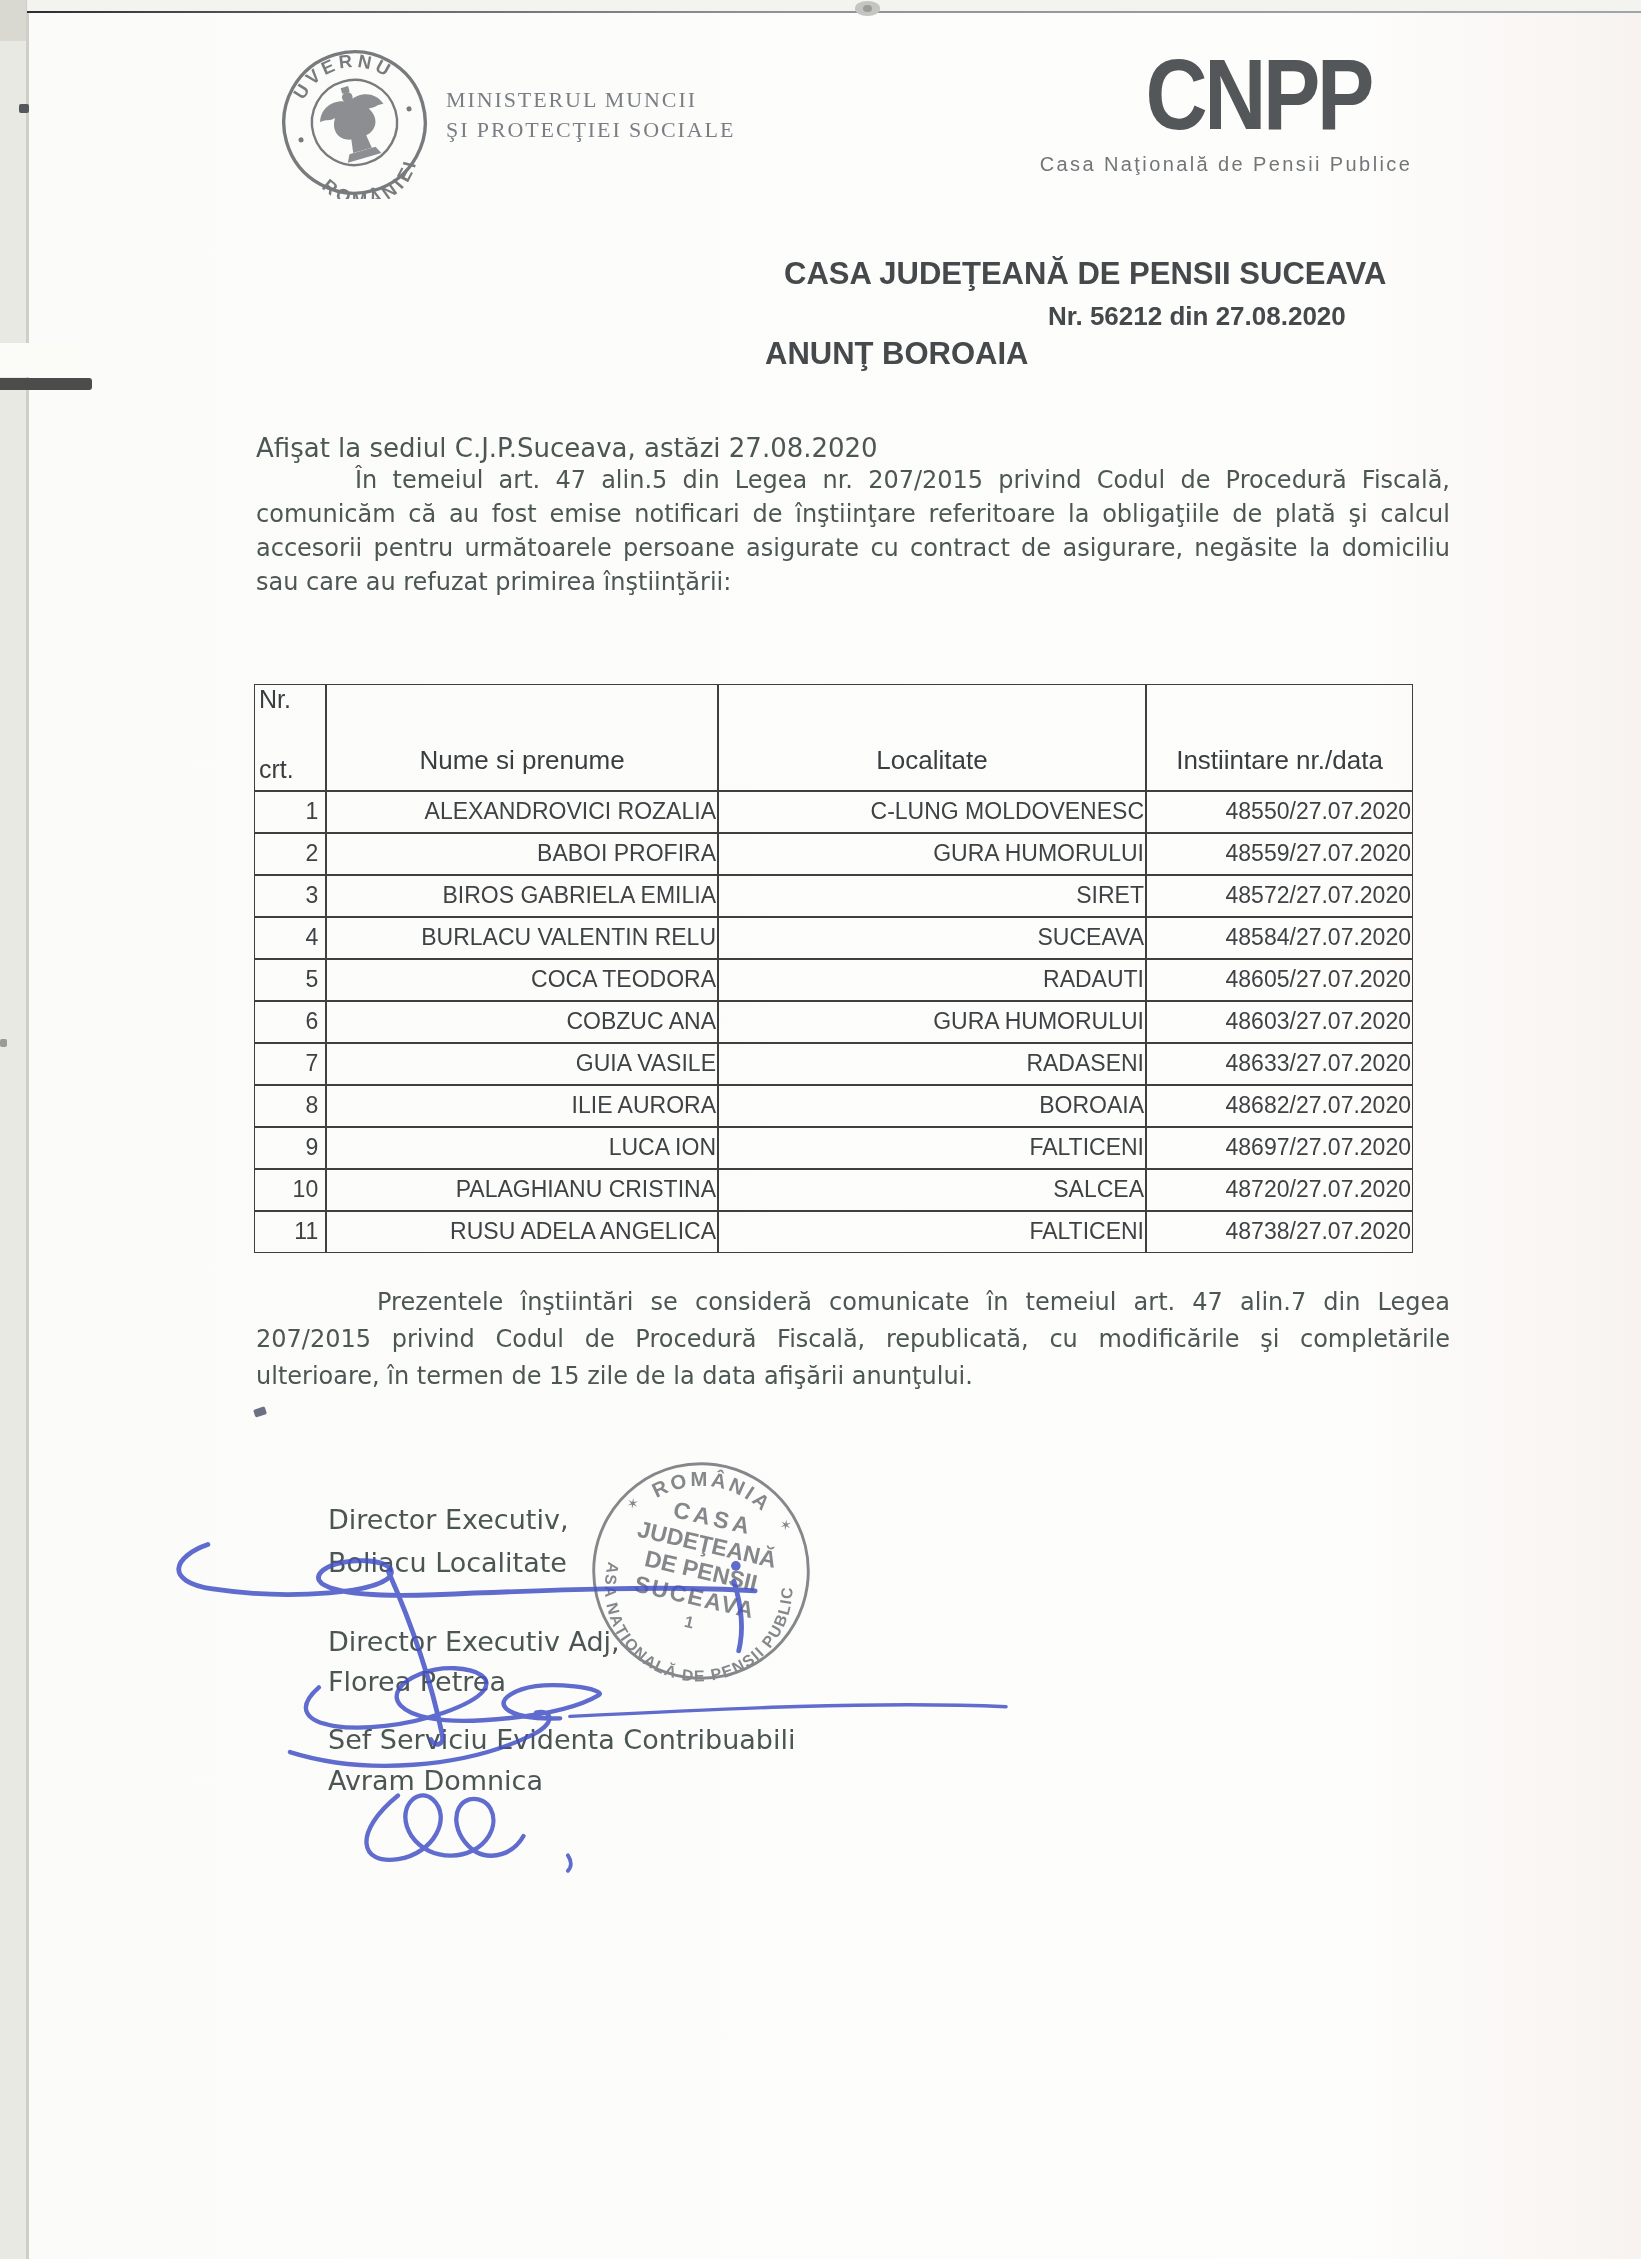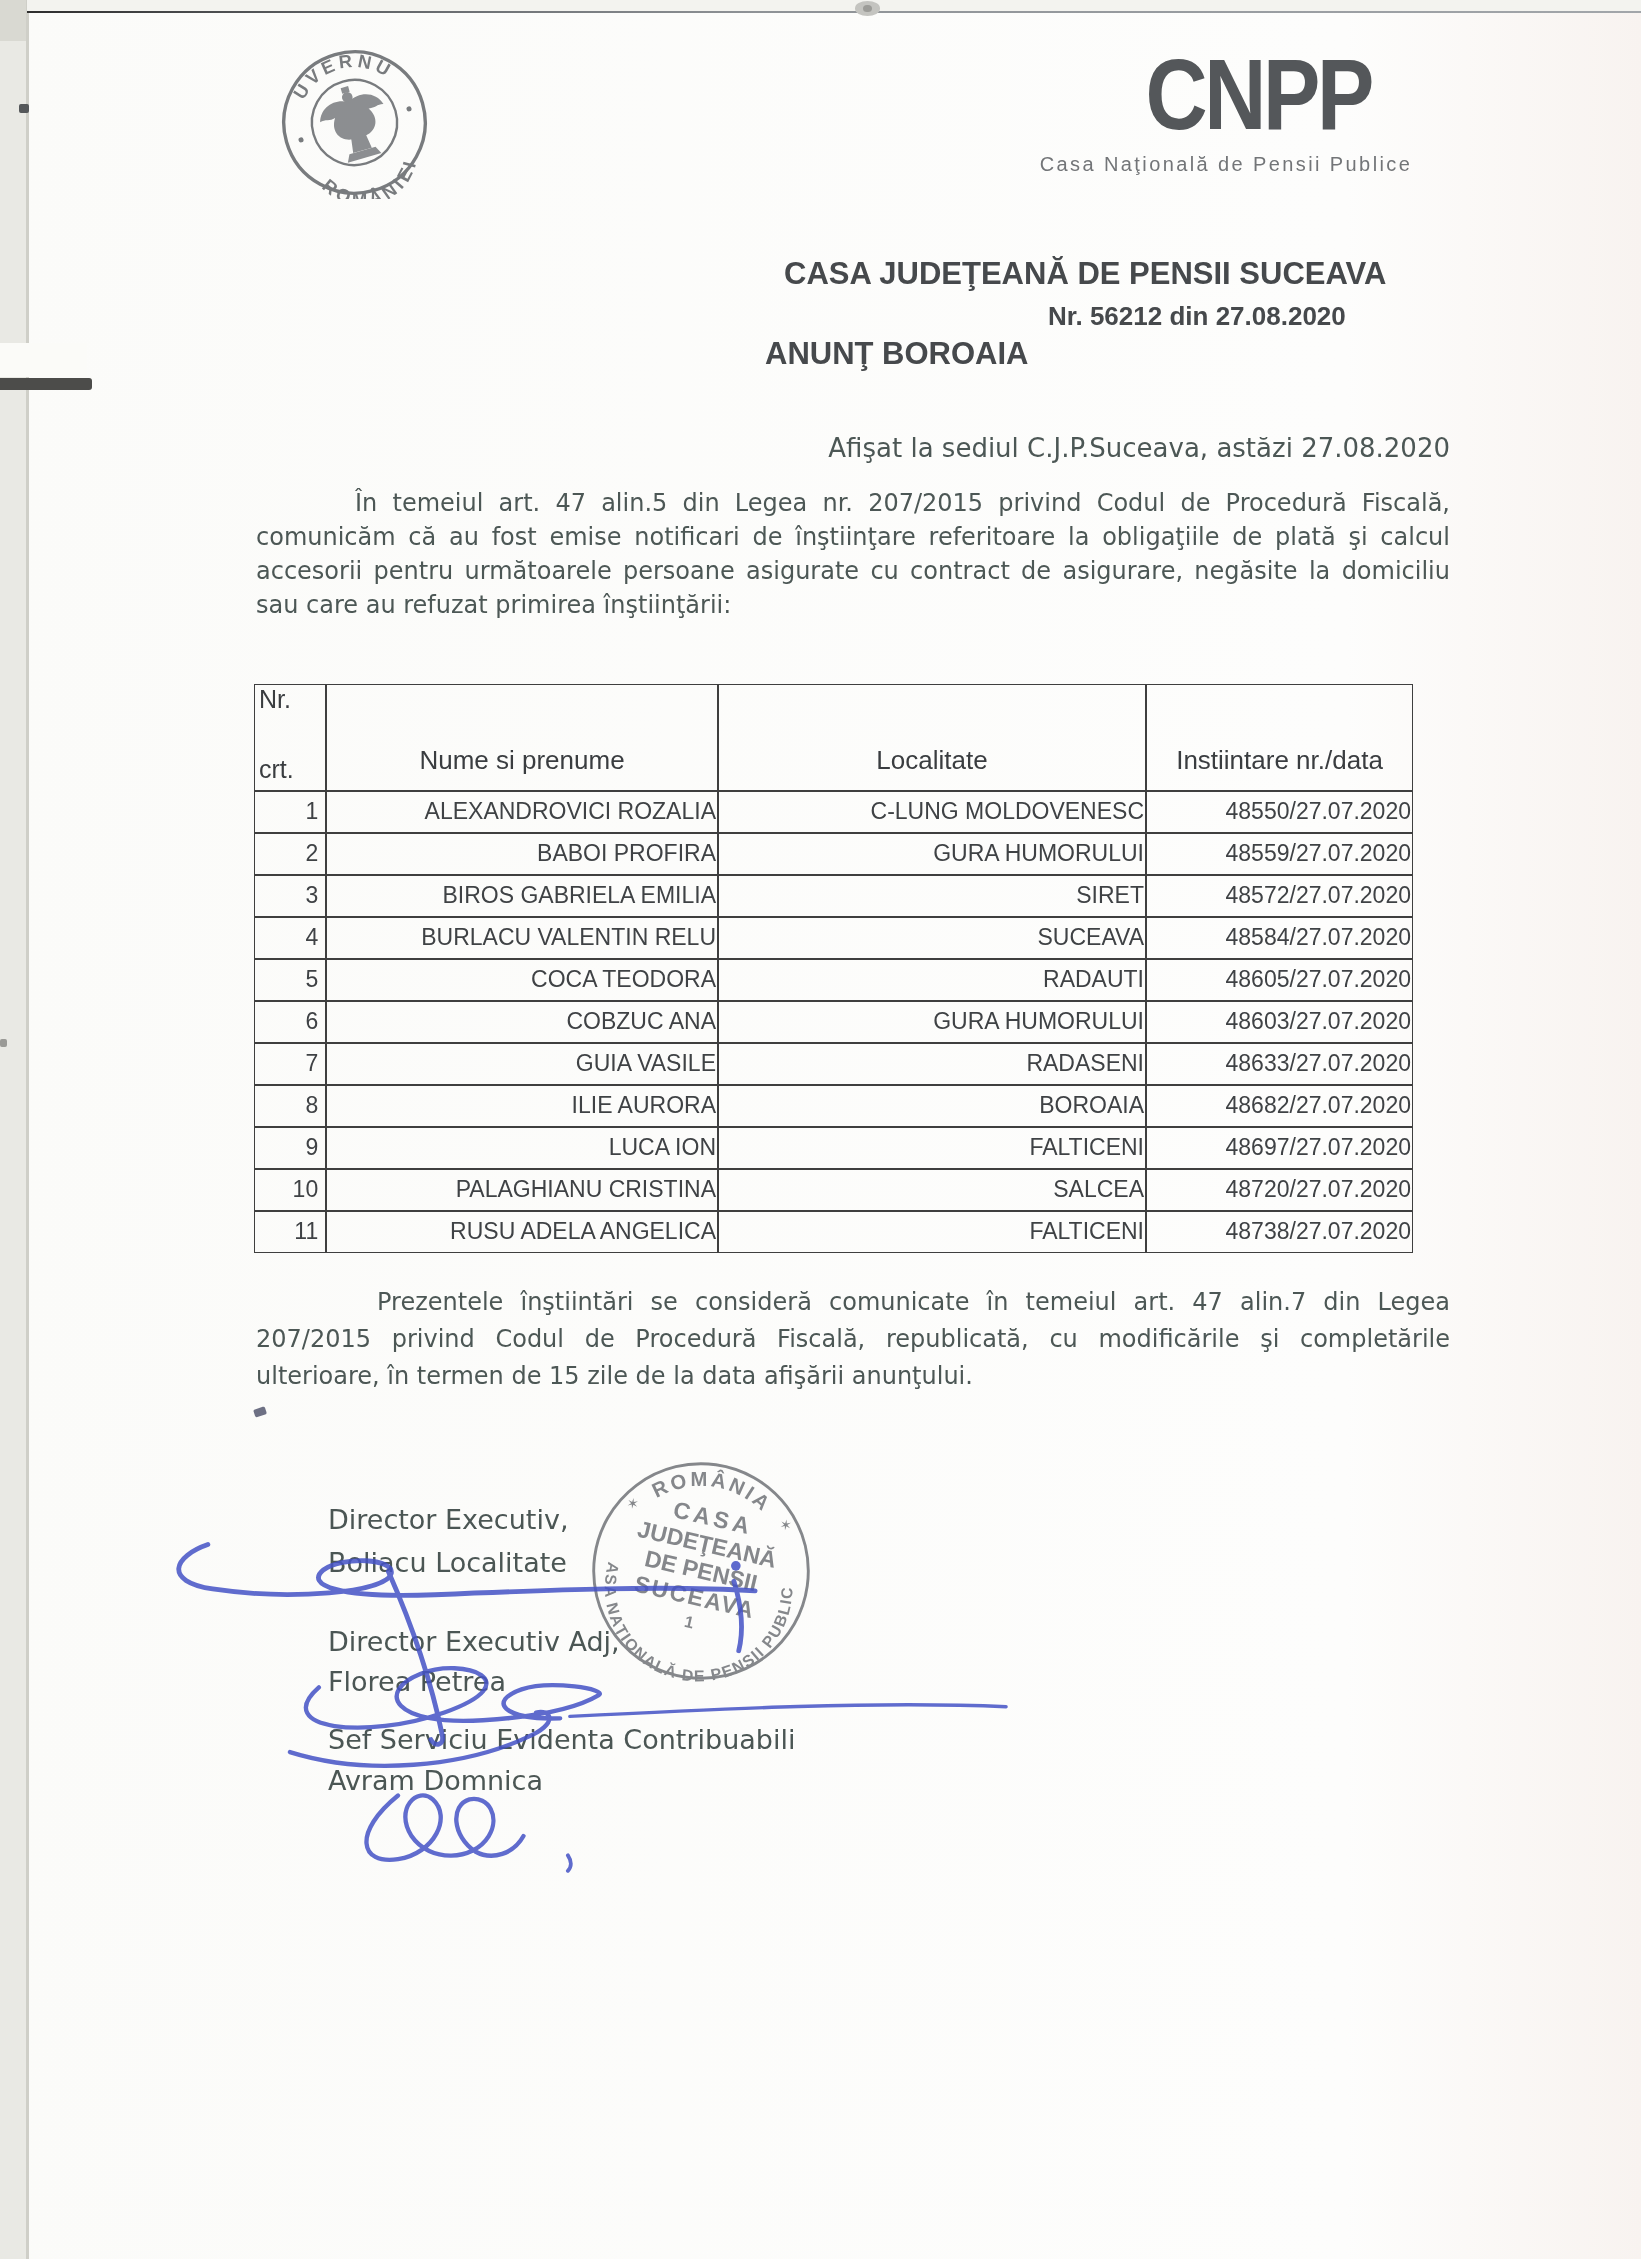--- a/index.html
+++ b/index.html
@@ -35,21 +35,21 @@
   
   .doc-org{left:784px;top:256px;white-space:nowrap;color:#46494c;
         font-family:"Liberation Sans",sans-serif;font-weight:700;font-size:31px;}
   .doc-nr{left:1048px;top:301px;white-space:nowrap;color:#46494c;
         font-family:"Liberation Sans",sans-serif;font-weight:700;font-size:26px;}
   .doc-ann{left:765px;top:336px;white-space:nowrap;color:#46494c;
         font-family:"Liberation Sans",sans-serif;font-weight:700;font-size:31px;}
 
   
   .intro{left:256px;top:433px;width:1194px;color:#4c5755;}
-  .posted{text-align:right;font-size:26px;margin-bottom:23px;}
+  .posted{text-align:left;font-size:26px;margin-bottom:0;}
   .para{font-size:24px;line-height:34px;text-align:justify;}
   .para.indent1{text-indent:99px;}
   .closing{left:256px;top:1284px;width:1194px;color:#4c5755;font-size:24px;
         line-height:37px;text-align:justify;text-indent:121px;}
 
   
   .tablewrap{left:254px;top:684px;}
   table.notices{border-collapse:separate;border-spacing:0;table-layout:fixed;width:988px;
         font-family:"Liberation Sans",sans-serif;color:#3f4245;}
   table.notices th,table.notices td{border:1.9px solid #3f3f3f;box-sizing:border-box;
@@ -105,20 +105,24 @@
         <g opacity="0.85">
           <rect x="-4" y="-38" width="8" height="6"></rect>
           <circle cx="0" cy="-27" r="5.5"></circle>
           <path d="M0,-22 C14,-30 30,-24 34,-10 C28,-12 24,-8 18,-10 C26,2 20,14 8,16 L10,30 L-10,30 L-8,16 C-20,14 -26,2 -18,-10 C-24,-8 -28,-12 -34,-10 C-30,-24 -14,-30 0,-22 Z"></path>
           <path d="M-14,30 L14,30 L18,38 L-18,38 Z"></path>
         </g>
       </g>
     </g>
   </svg>
 
+  <div class="abs ministry">
+    <div>MINISTERUL MUNCII</div>
+    <div>ŞI PROTECŢIEI SOCIALE</div>
+  </div>
 
   <div class="abs cnpp-word">CNPP</div>
   <div class="abs cnpp-sub">Casa Naţională de Pensii Publice</div>
 
   <div class="abs doc-org">CASA JUDEŢEANĂ DE PENSII SUCEAVA</div>
   <div class="abs doc-nr">Nr. 56212  din 27.08.2020</div>
   <div class="abs doc-ann">ANUNŢ BOROAIA</div>
 
   <div class="abs intro">
     <div class="posted">Afişat la sediul C.J.P.Suceava, astăzi 27.08.2020</div>

